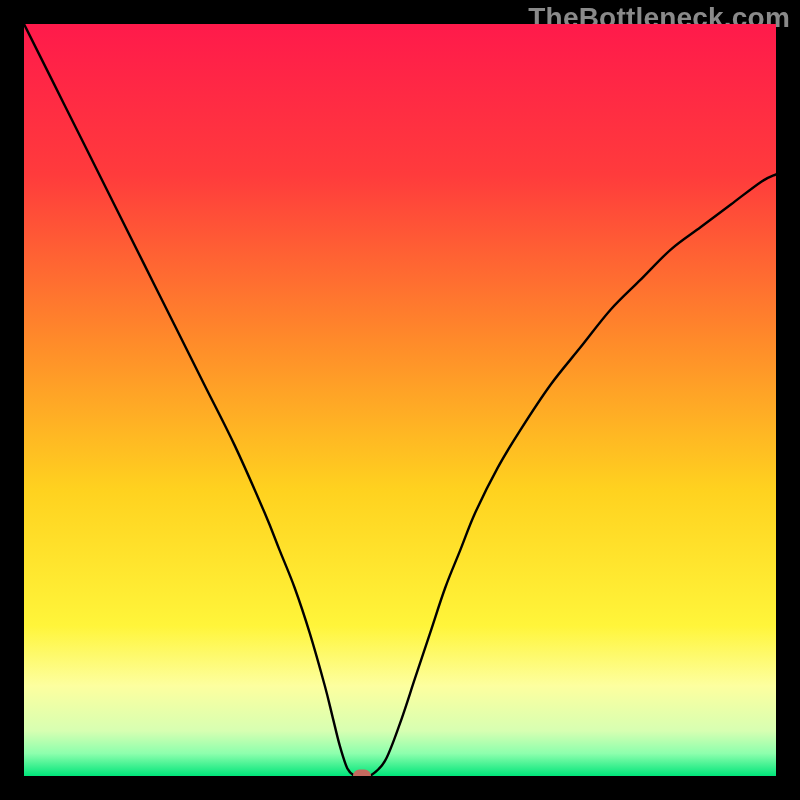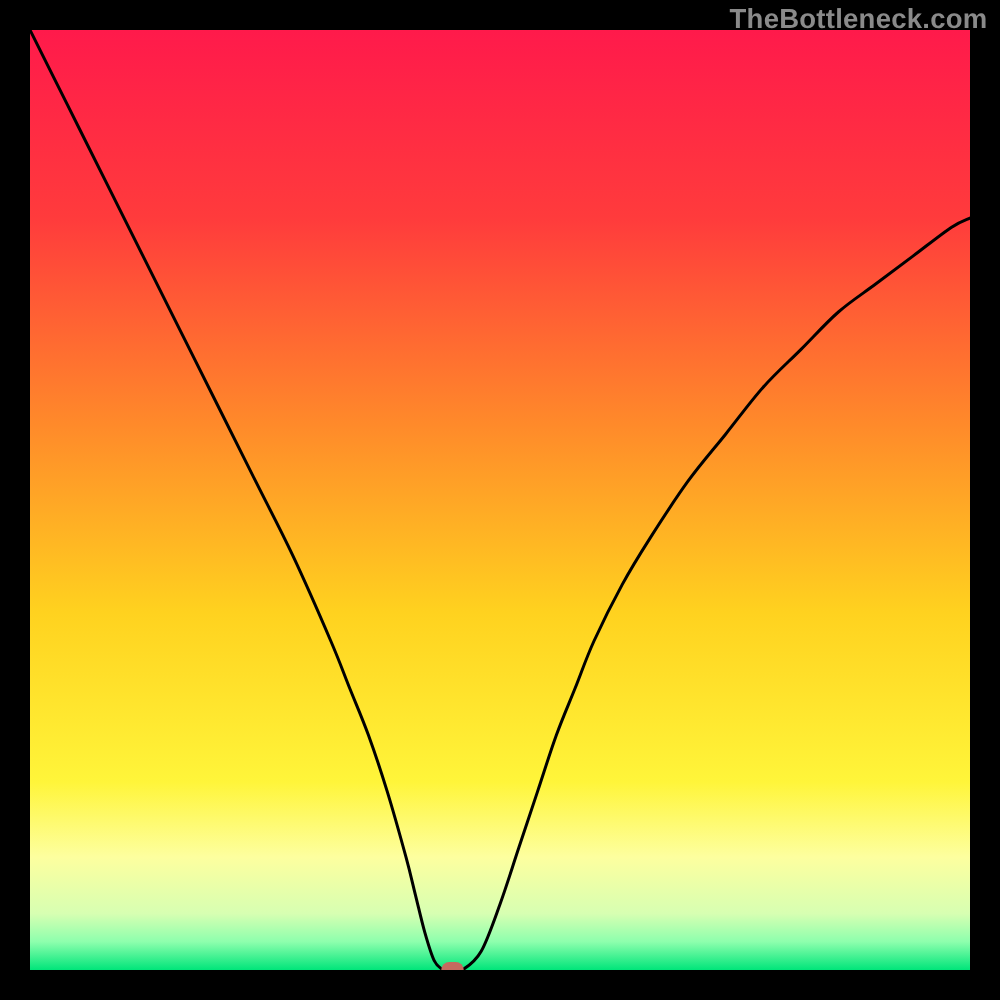--- a/index.html
+++ b/index.html
@@ -45,21 +45,21 @@
     width: 18px;
     height: 13px;
     border-radius: 7px;
     transform: translate(-50%, -50%);
   }
   .watermark {
     position: absolute;
     top: 2px;
     right: 10px;
     font-family: Arial, Helvetica, sans-serif;
-    font-size: 22px;
+    font-size: 28px;
     font-weight: 600;
     color: #8a8a8a;
     letter-spacing: 0.2px;
   }
 </style>
 </head>
 <body>
 
 <div class="frame">
   <div class="watermark">TheBottleneck.com</div>

